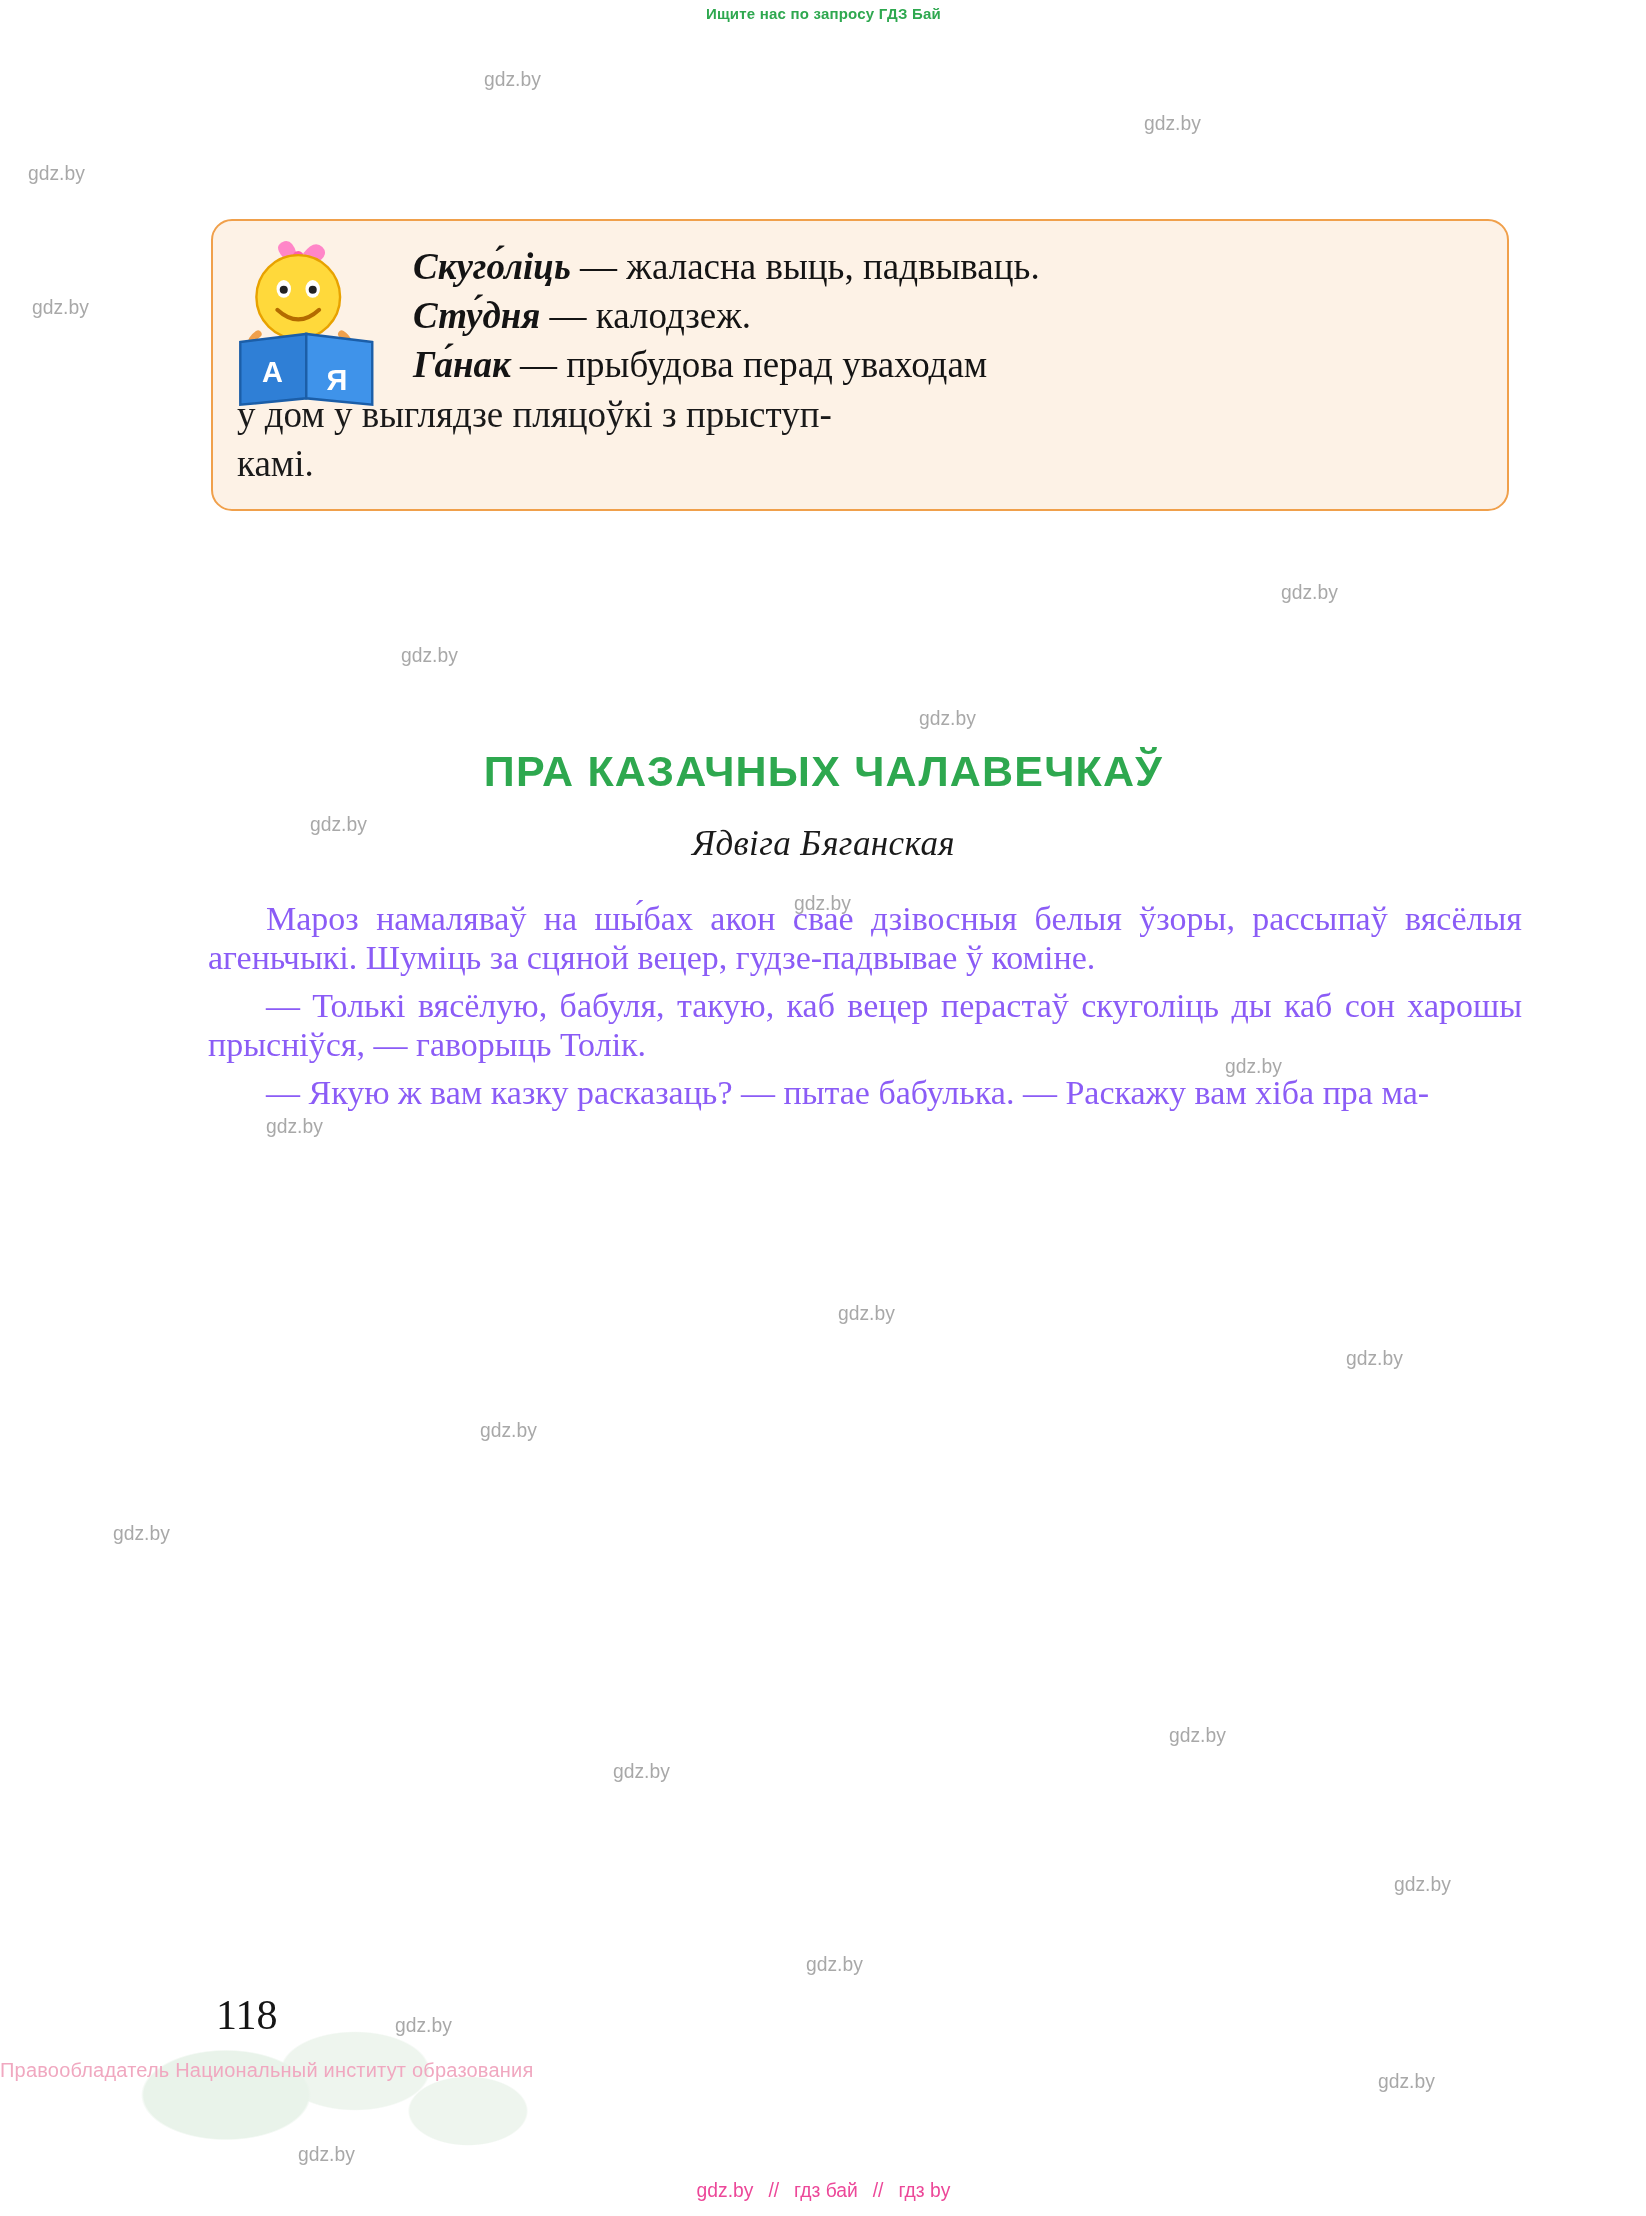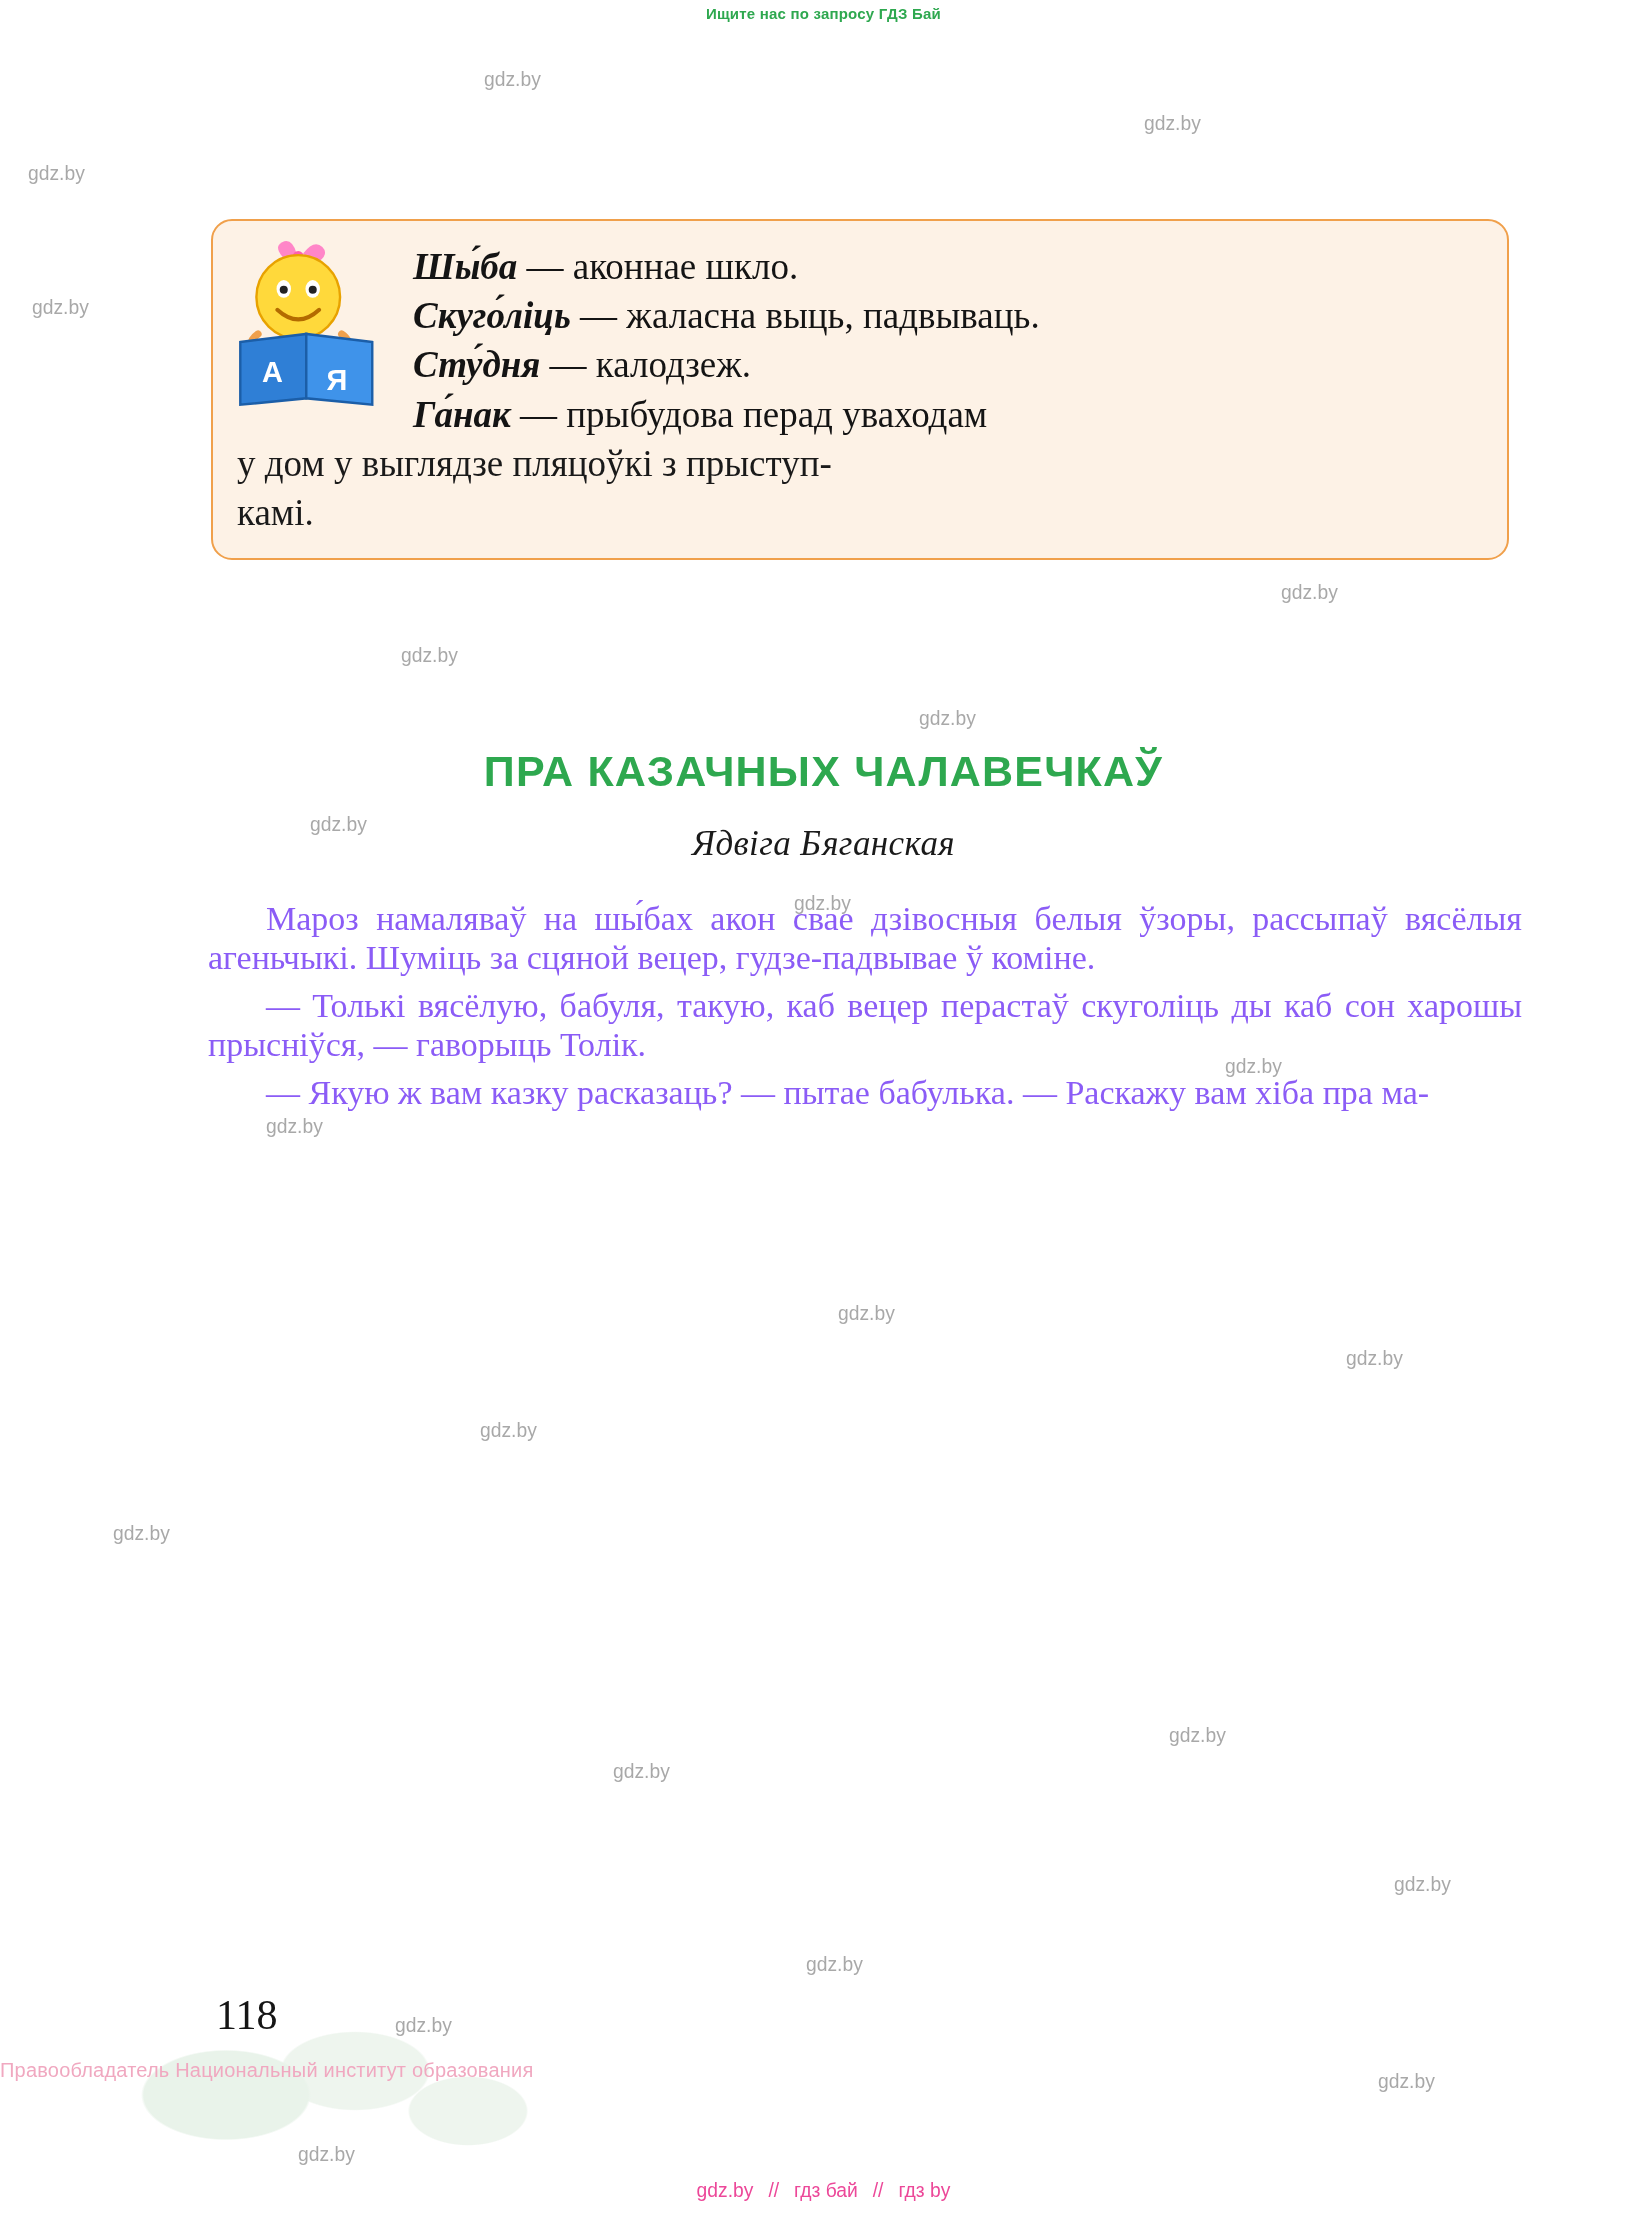--- a/index.html
+++ b/index.html
@@ -216,25 +216,20 @@
     <path d="M140 118 q12 8 8 22" stroke="#f0a04b" stroke-width="9" fill="none" stroke-linecap="round"></path>
 
     <path d="M14 128 L96 118 L96 198 L14 206 Z" fill="#2f7fd6" stroke="#1b5ea8" stroke-width="3"></path>
     <path d="M178 128 L96 118 L96 198 L178 206 Z" fill="#3f93ea" stroke="#1b5ea8" stroke-width="3"></path>
     <text x="54" y="178" font-family="Liberation Sans, sans-serif" font-size="36" font-weight="bold" fill="#ffffff" text-anchor="middle">А</text>
     <text x="134" y="188" font-family="Liberation Sans, sans-serif" font-size="36" font-weight="bold" fill="#ffffff" text-anchor="middle">Я</text>
   </svg>
 
   <div class="word-lines">
     <div>
-      <span class="w-term">Шы́ба</span>
-      <span class="dash">—</span>
-      <span>аконнае шкло.</span>
-    </div>
-    <div>
       <span class="w-term">Скуго́ліць</span>
       <span class="dash">—</span>
       <span>жаласна выць, падвываць.</span>
     </div>
     <div>
       <span class="w-term">Сту́дня</span>
       <span class="dash">—</span>
       <span>калодзеж.</span>
     </div>
     <div>

